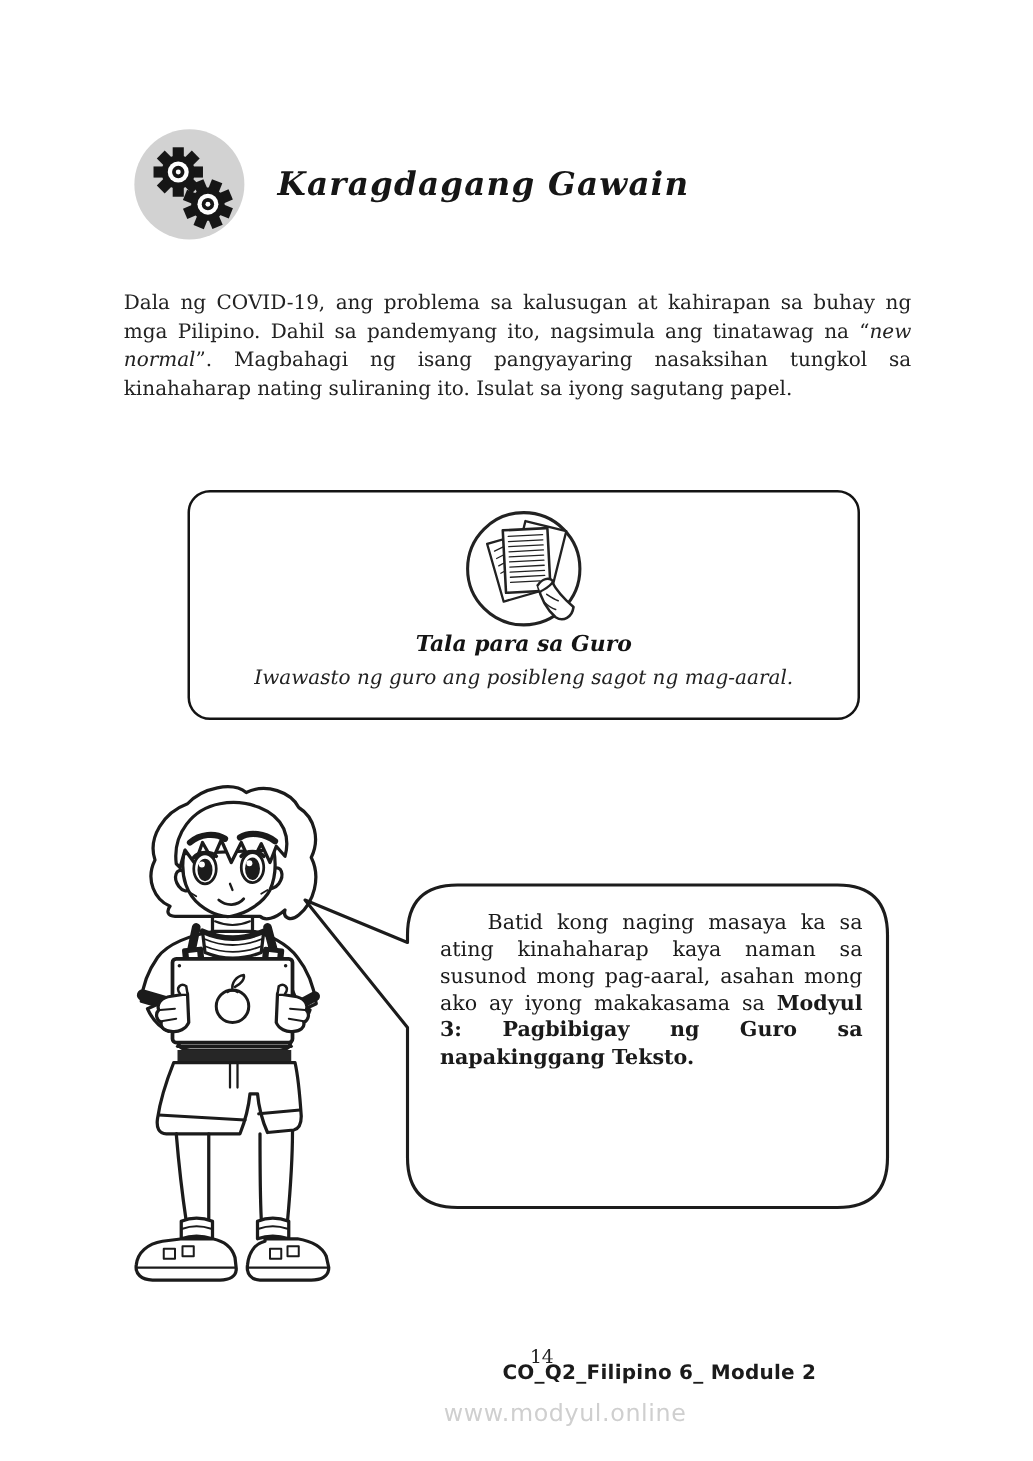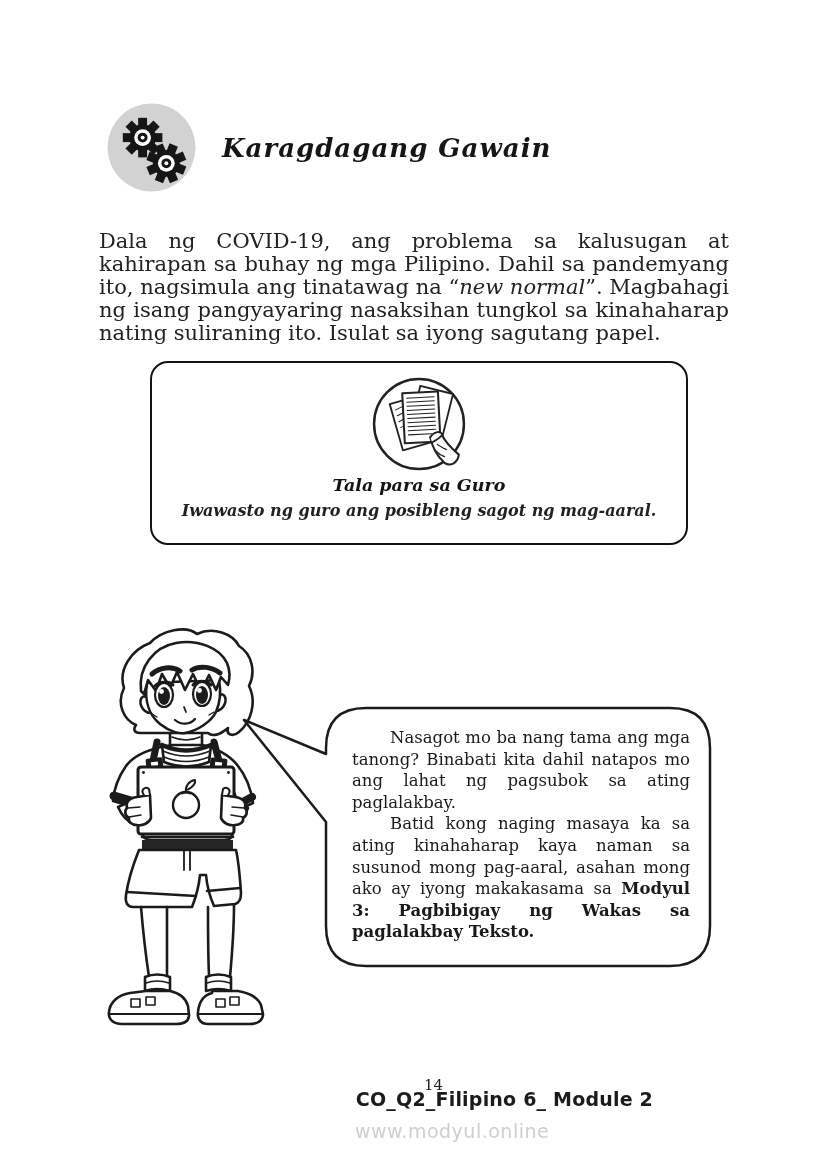--- a/index.html
+++ b/index.html
@@ -17,53 +17,53 @@
   }
   .section-title{
     position:absolute;left:222px;top:133px;margin:0;
     font-family:"DejaVu Serif", serif;
     font-size:26px;font-weight:bold;font-style:italic;
     letter-spacing:1px;color:#161616;
   }
   
   .intro{
     position:absolute;left:99px;top:230px;width:630px;margin:0;
-    font-size:21px;line-height:23px;text-align:justify;color:#222;
+    font-size:16px;line-height:23px;text-align:justify;color:#222;
   }
   
   .note-box{
-    position:absolute;left:150px;top:361px;width:538px;height:184px;
+    position:absolute;left:150px;top:392px;width:538px;height:184px;
     border:2px solid #141414;border-radius:18px;background:#fff;
     text-align:center;box-sizing:border-box;
   }
   .note-icon{display:block;margin:12px auto 2px auto;width:98px;height:98px;}
   .note-title{
     margin:2px 0 6px 0;font-size:17.5px;font-weight:bold;font-style:italic;color:#141414;
   }
   .note-caption{
-    margin:0;font-size:16px;font-style:italic;color:#222;font-weight:bold;
+    margin:0;font-size:16px;font-style:italic;color:#222;
   }
   
   .illustration{position:absolute;left:100px;top:625px;width:230px;height:405px;}
   .bubble-shape{position:absolute;left:240px;top:700px;width:475px;height:275px;}
   .bubble-text{
     position:absolute;left:352px;top:727px;width:338px;
     font-size:16.5px;line-height:21.6px;text-align:justify;color:#1a1a1a;
   }
   .bubble-text p{margin:0;text-indent:38px;}
   .bubble-text b{font-weight:bold;}
   
   .page-number{
     position:absolute;left:383px;top:1076px;width:60px;text-align:right;
     font-size:15px;color:#222;
   }
   .module-code{
     position:absolute;right:81px;top:1088px;
     font-family:"DejaVu Sans", sans-serif;
-    font-size:19px;font-weight:bold;color:#1b1b1b;letter-spacing:0.2px;
+    font-size:16px;font-weight:bold;color:#1b1b1b;letter-spacing:0.2px;
   }
   .watermark{
     position:absolute;left:355px;top:1120px;
     font-family:"DejaVu Sans", sans-serif;
     font-size:19px;color:#cfcfcf;letter-spacing:0.5px;
   }
 </style>
 </head>
 <body>
 
@@ -233,21 +233,20 @@
       </g>
     </svg>
   </div>
 
   <div class="bubble-shape">
     <svg viewBox="0 0 475 275" width="475" height="275">
       <path d="M86,54 L4,20 L86,122 L86,226 Q86,266 126,266 L430,266 Q470,266 470,226 L470,48 Q470,8 430,8 L126,8 Q86,8 86,48 Z" fill="#ffffff" stroke="#1c1c1c" stroke-width="2.5" stroke-linejoin="round"></path>
     </svg>
   </div>
   <div class="bubble-text">
-    <p><span>Nasagot mo ba nang tama ang mga tanong? Binabati kita dahil natapos mo ang lahat ng pagsubok sa ating paglalakbay.</span></p>
-    <p><span>Batid kong naging masaya ka sa ating kinahaharap kaya naman sa susunod mong pag-aaral, asahan mong ako ay iyong makakasama sa </span><b>Modyul 3: Pagbibigay ng Wakas sa paglalakbay Teksto.</b></p>
+    <p><span>Batid kong naging masaya ka sa ating kinahaharap kaya naman sa susunod mong pag-aaral, asahan mong ako ay iyong makakasama sa </span><b>Modyul 3: Pagbibigay ng Guro sa napakinggang Teksto.</b></p>
   </div>
 
   <div class="page-number">14</div>
   <div class="module-code">CO_Q2_Filipino 6_ Module 2</div>
   <div class="watermark">www.modyul.online</div>
 
 </div>
 
 </body></html>

